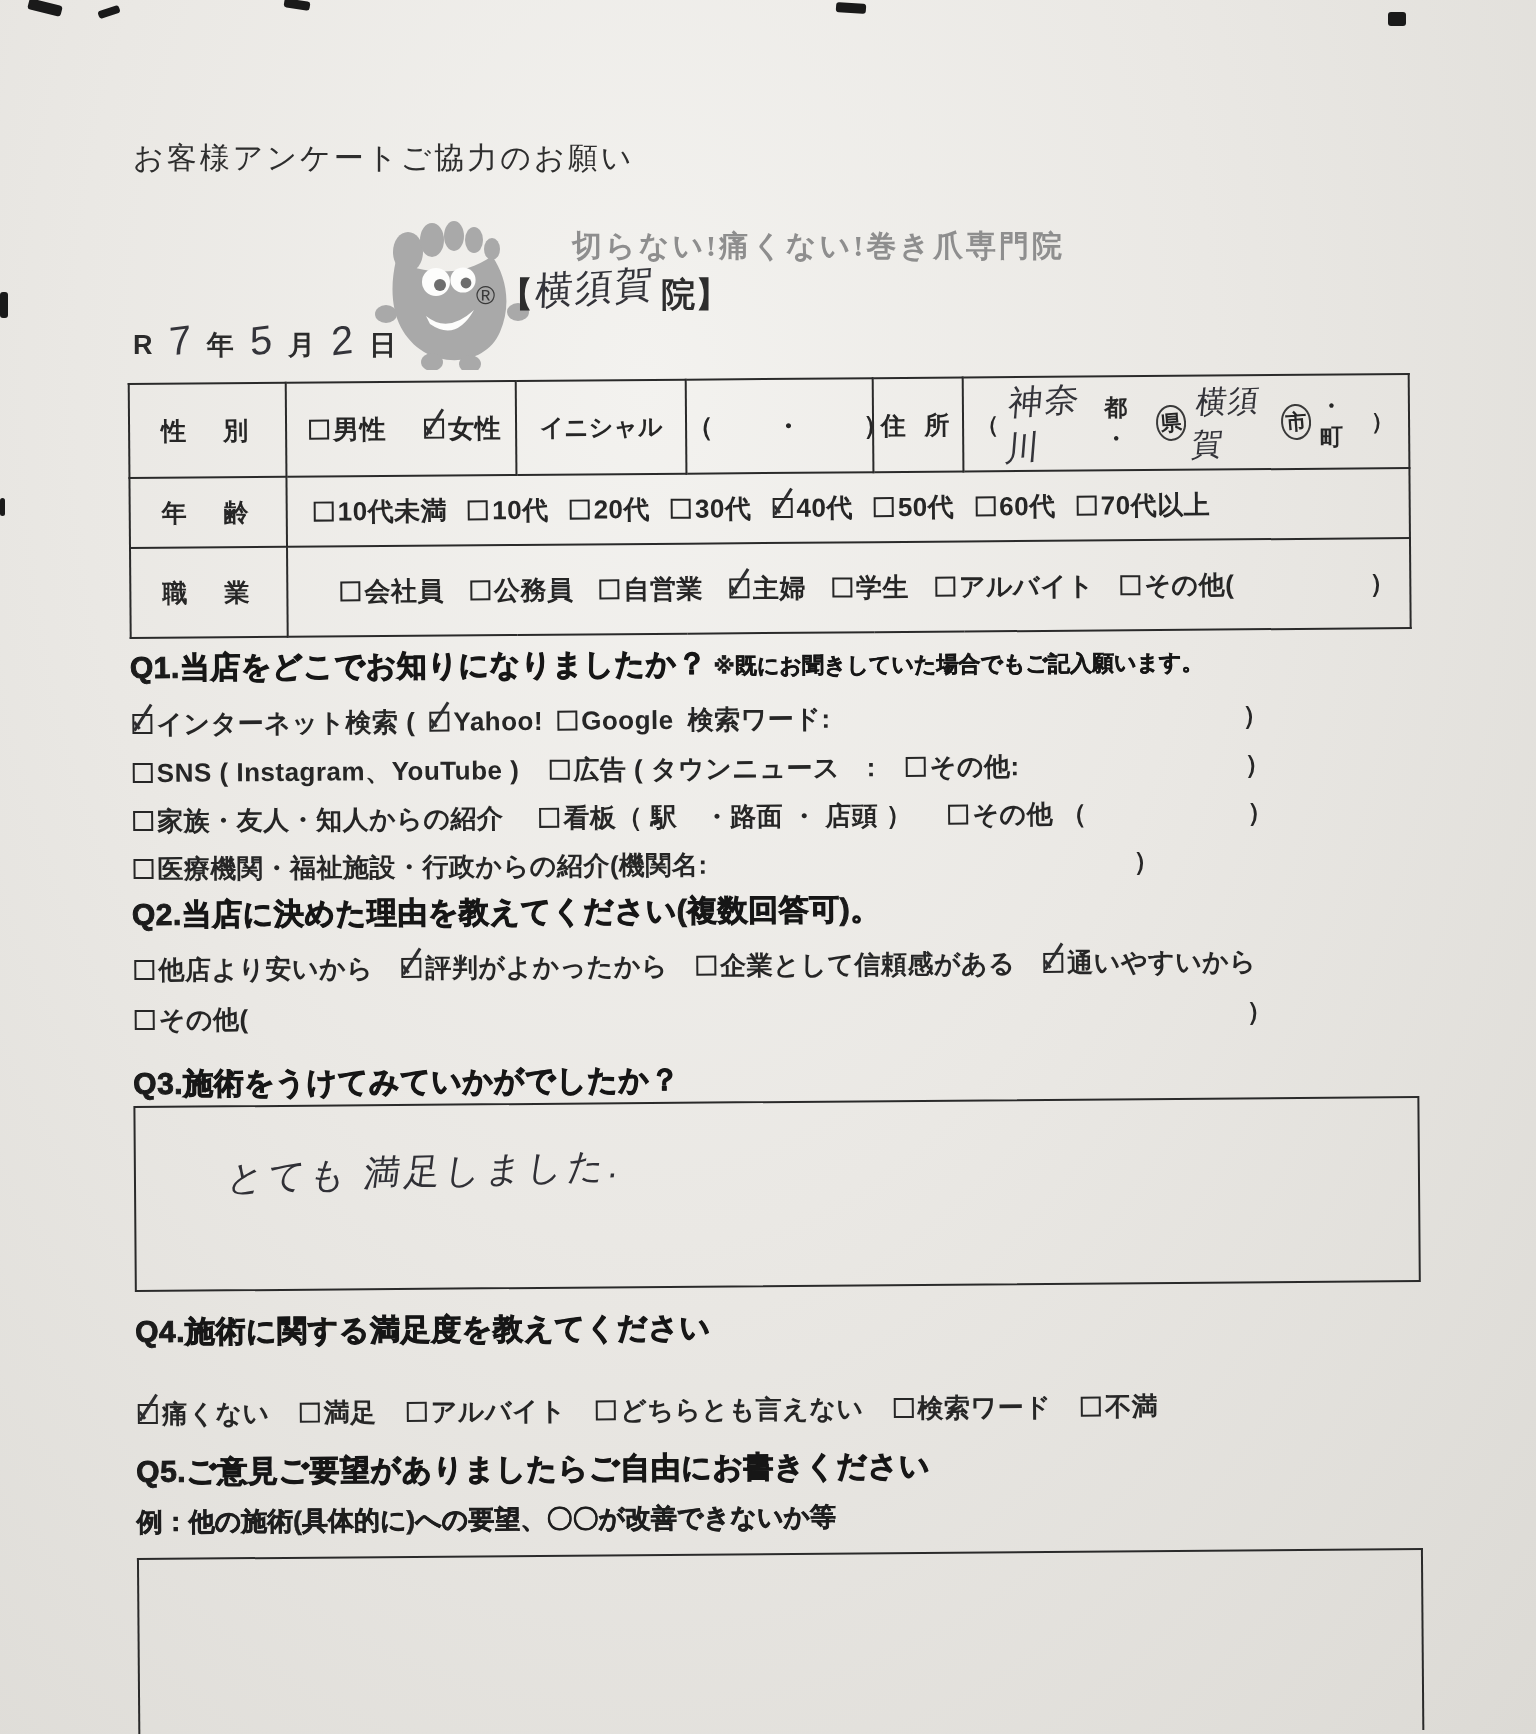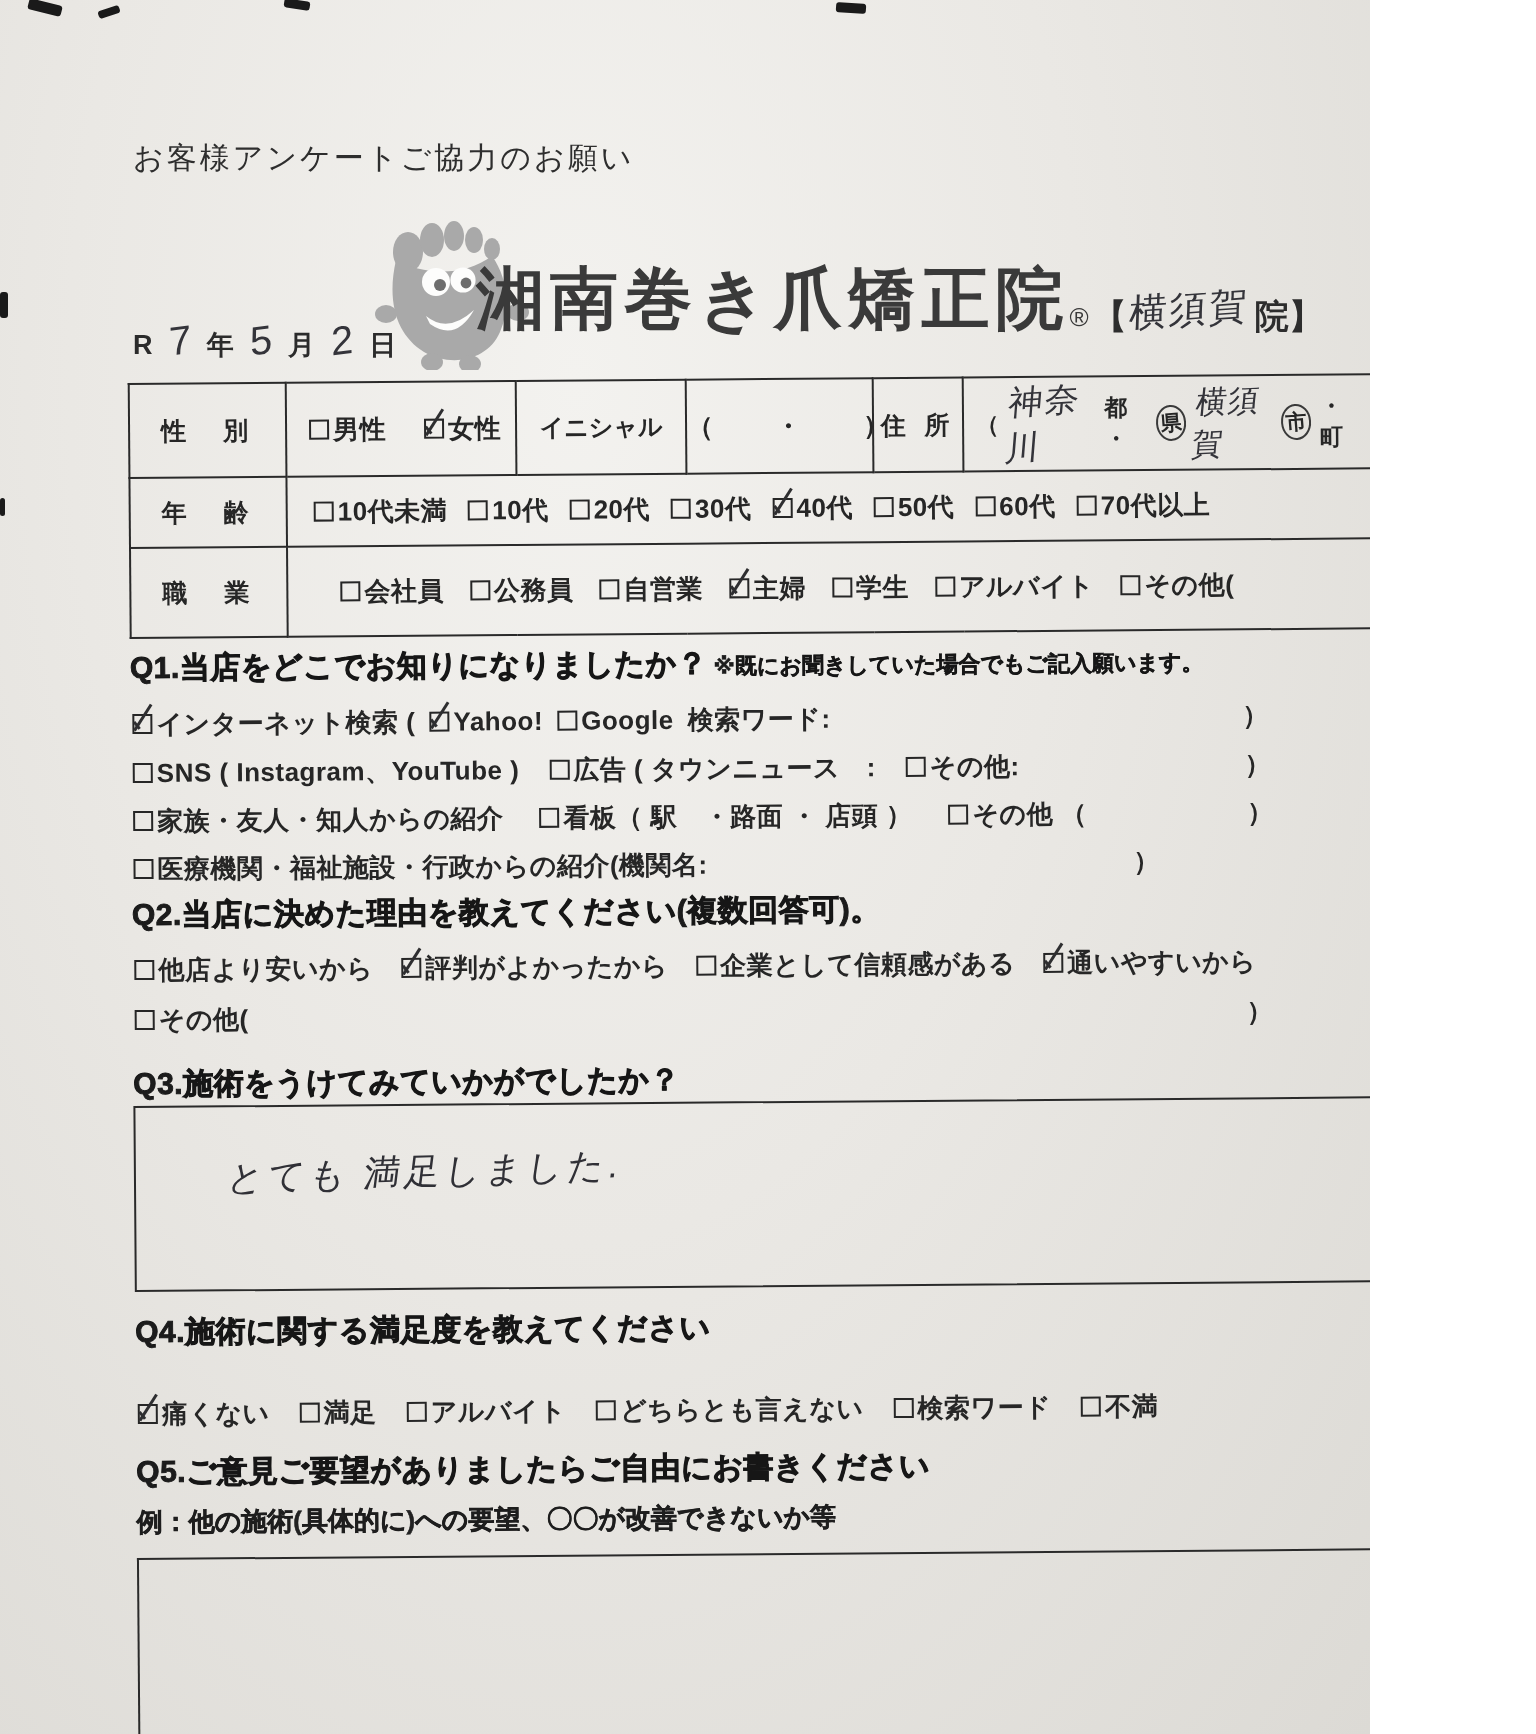--- a/index.html
+++ b/index.html
@@ -1,17 +1,17 @@
 <!DOCTYPE html>
 <html><head>
 <meta charset="utf-8">
 <style>
   html,body { margin:0; padding:0; }
   .sheet {
-    position:relative; width:1370px; height:1734px; overflow:hidden;
+    position:relative; width:1536px; height:1734px; overflow:hidden;
     background: radial-gradient(ellipse at 42% 22%, #f3f2ef 0%, #eae8e4 45%, #dcdad5 100%);
     font-family:"Liberation Sans","DejaVu Sans",sans-serif;
     color:#262626;
   }
   .artifact { position:absolute; background:#1a1a1a; border-radius:3px; }
 
   
   .doc-title { position:absolute; left:133px; top:138px; font-size:30px; letter-spacing:3px; color:#2e2e2e; font-weight:500; }
 
   
@@ -103,22 +103,22 @@
       <ellipse cx="73" cy="46" rx="5.5" ry="4.5"></ellipse>
       <ellipse cx="30" cy="71" rx="5.5" ry="4.5"></ellipse>
       <ellipse cx="49" cy="72" rx="5.5" ry="4.5"></ellipse>
     </g>
     <circle cx="32" cy="31" r="7" fill="#fdfdfc"></circle>
     <circle cx="45.5" cy="30" r="6.3" fill="#fdfdfc"></circle>
     <circle cx="34" cy="32.5" r="3" fill="#6d6d6d"></circle>
     <circle cx="47" cy="31.5" r="2.7" fill="#6d6d6d"></circle>
     <path d="M27,48 Q38,57 51,45 Q42,61 29,52 Z" fill="#fdfdfc"></path>
   </svg>
+  <div class="tagline">切らない!痛くない!巻き爪専門院</div>
   <div class="logo-line">
-    <span class="logo-name">湘南巻き爪矯正院</span>
     <span class="reg-mark">®</span>
     <span class="branch">
       <span class="branch-open">【</span>
       <span class="branch-name hand">横須賀</span>
       <span class="branch-close">院】</span>
     </span>
   </div>
 
   <div class="date-line">
     <span>R</span>

